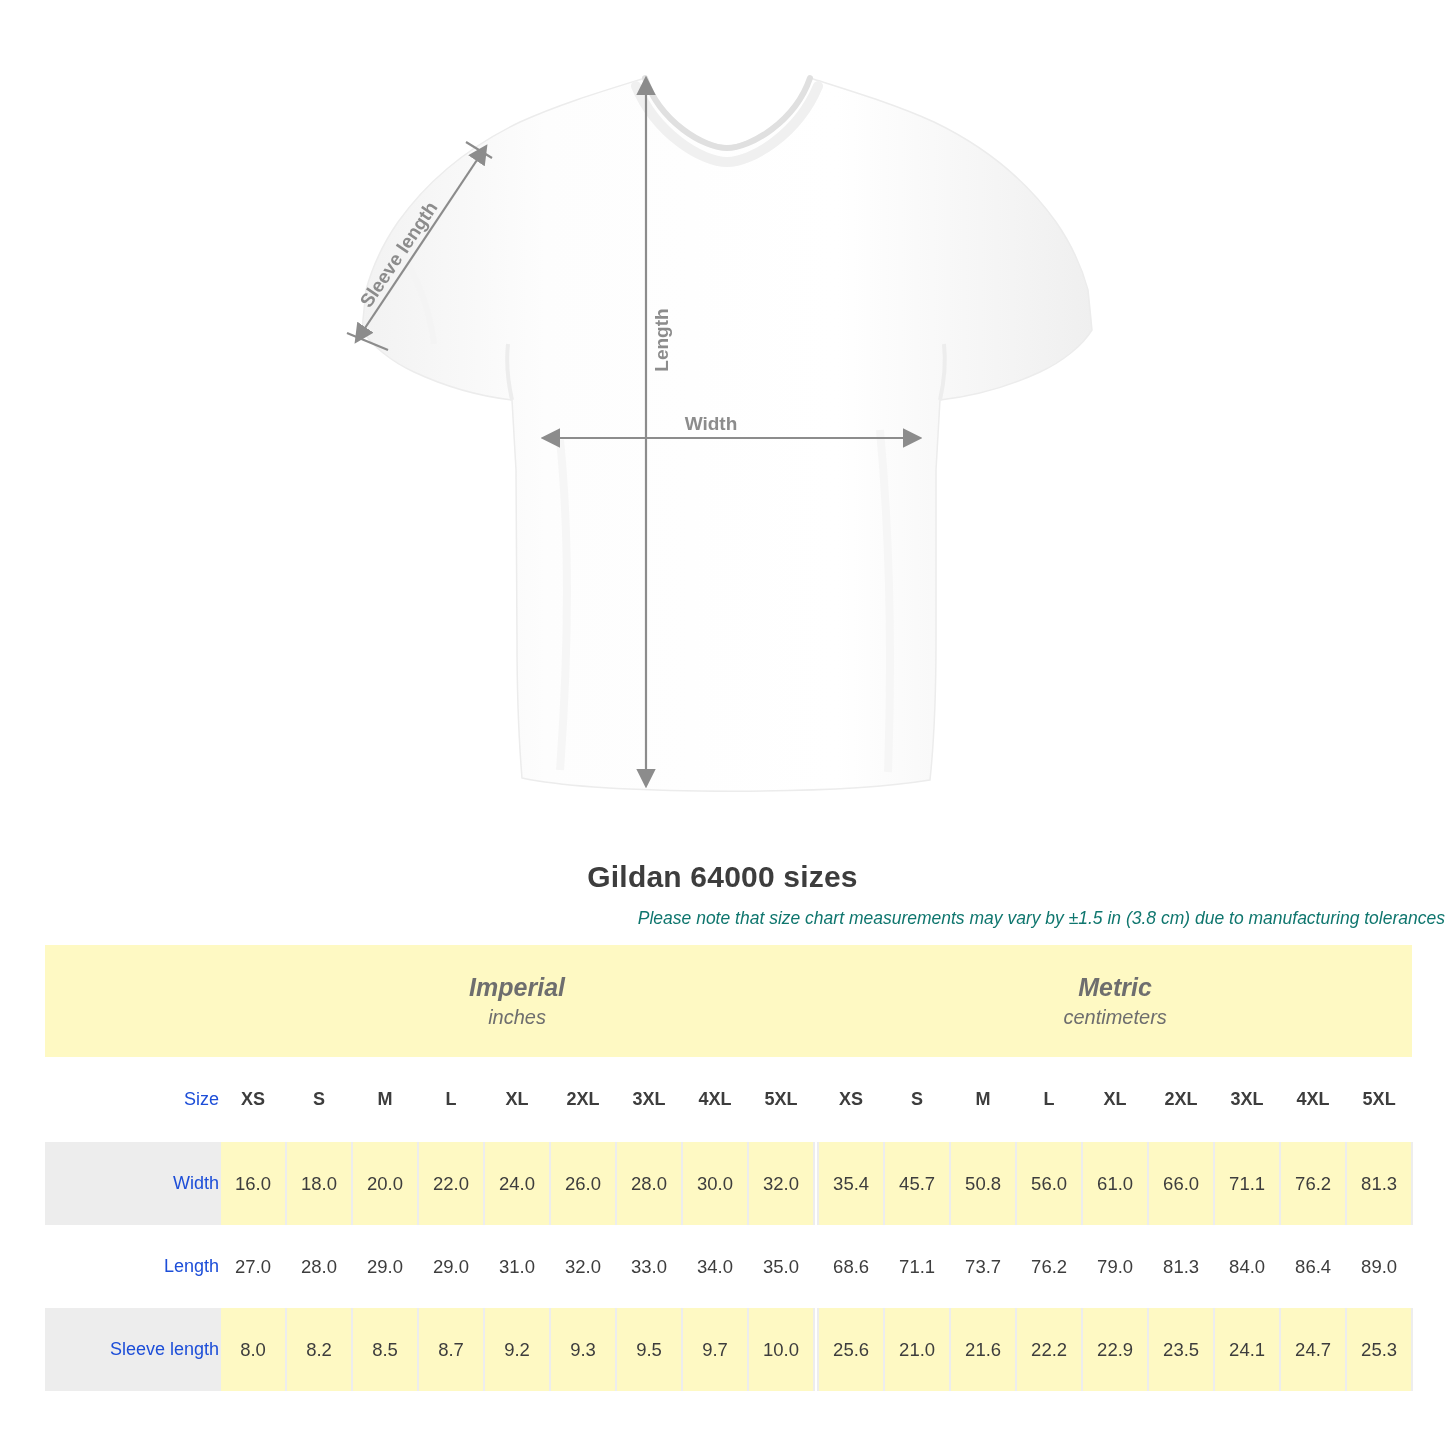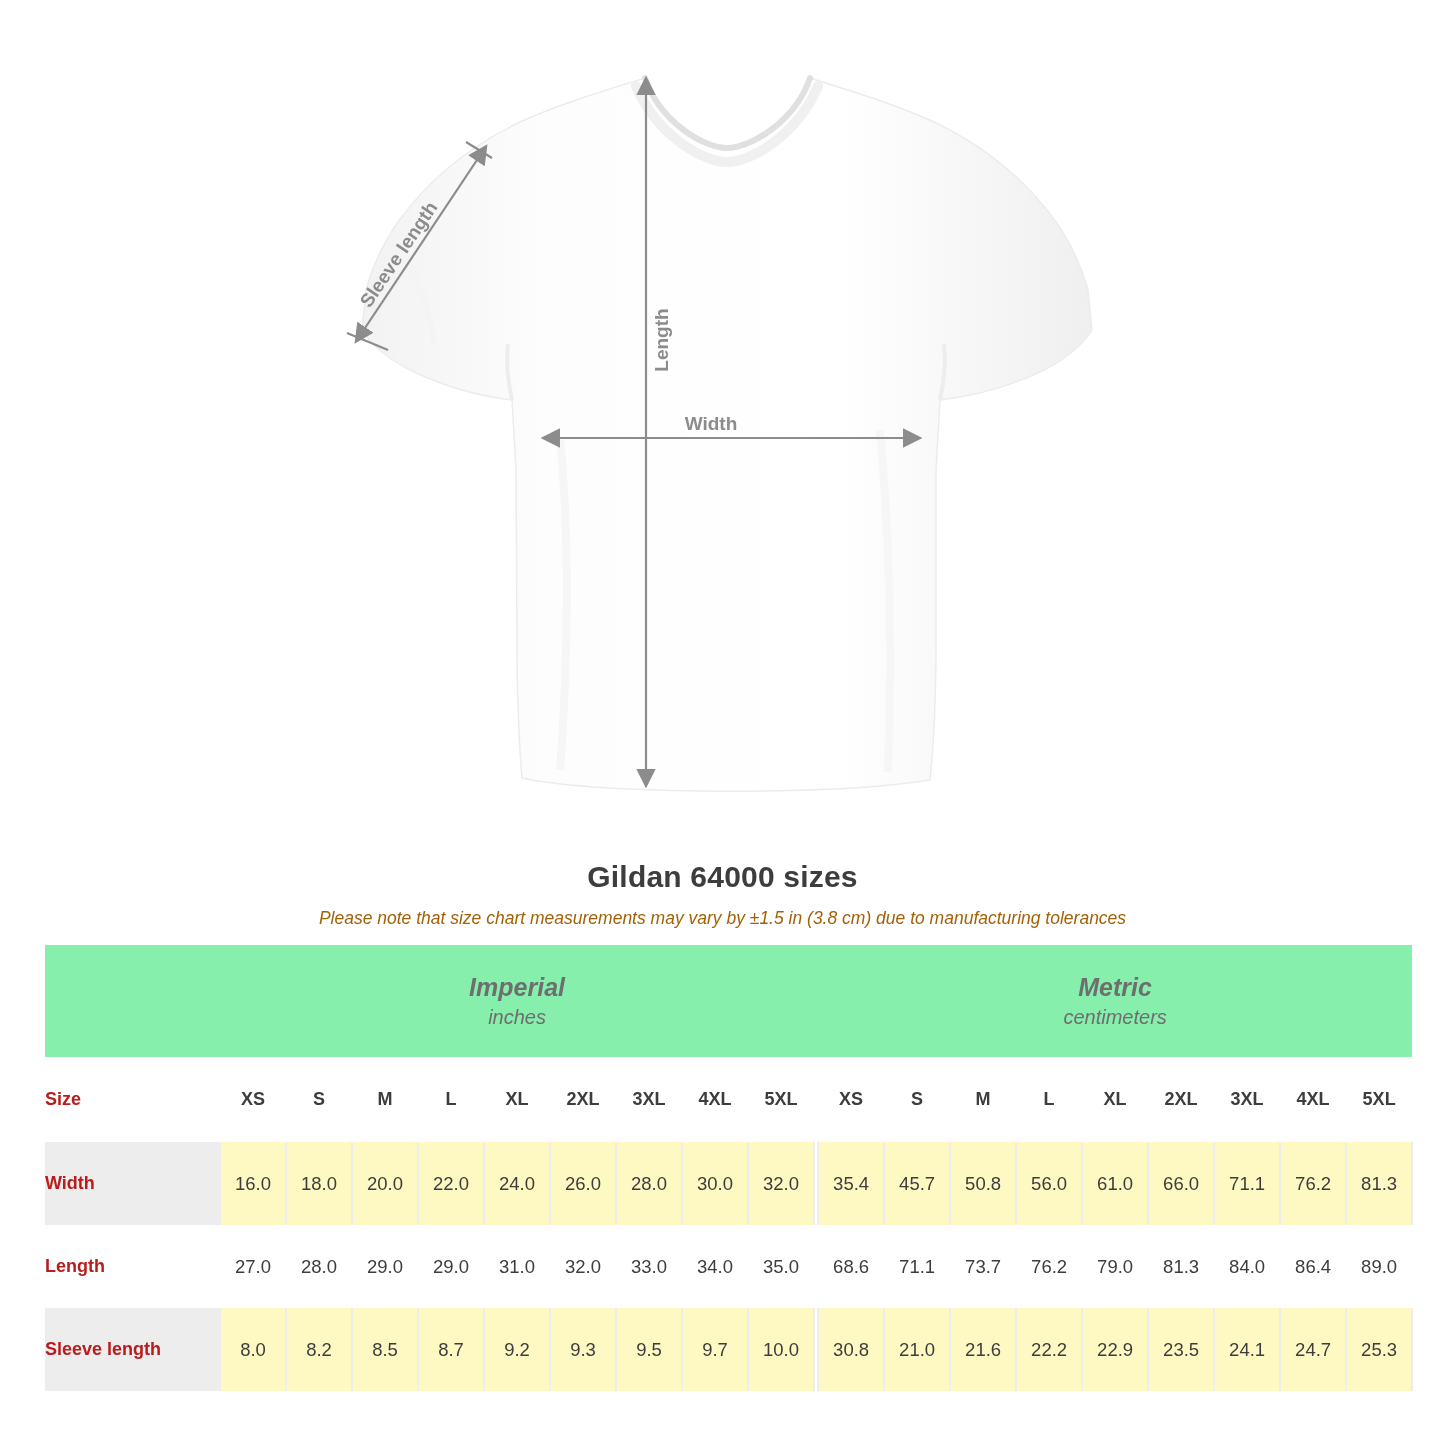--- a/index.html
+++ b/index.html
@@ -36,24 +36,24 @@
   .chart-title {
     text-align: center;
     font-size: 30px;
     font-weight: bold;
     color: #3d3d3d;
     margin: 12px;
     padding-top: 18px;
     letter-spacing: 0.2px;
   }
   .chart-note {
-    text-align: center;
+    text-align: right;
     font-size: 17.5px;
     font-style: italic;
-    color: #a16207;
+    color: #0f766e;
     margin: 14px 0 0 0;
   }
 
   
   .table-wrap {
     position: absolute;
     left: 45px;
     top: 945px;
     width: 1355px;
   }
@@ -61,21 +61,21 @@
     border-collapse: collapse;
     width: 1355px;
     table-layout: fixed;
   }
   table.size-table td, table.size-table th {
     padding: 0;
     margin: 0;
   }
   .unit-head {
     height: 112px;
-    background: #86efac;
+    background: #fef9c3;
     text-align: center;
     vertical-align: middle;
   }
   .unit-head .unit-name {
     font-size: 25px;
     font-style: italic;
     font-weight: bold;
     color: #6e6e6e;
     line-height: 1.15;
   }
@@ -86,24 +86,24 @@
     padding-top: 4px;
   }
   .row-size {
     height: 85px;
   }
   .row-data {
     height: 83px;
   }
   .cell-label {
     background: #ffffff;
-    text-align: left;
+    text-align: right;
     font-size: 18px;
-    font-weight: bold;
-    color: #b91c1c;
+    font-weight: normal;
+    color: #1d4ed8;
   }
   .row-alt .cell-label {
     background: #ededed;
   }
   .cell {
     background: #ffffff;
     text-align: center;
     font-size: 18.5px;
     color: #3d3d3d;
     border-left: 2px solid #ffffff;
@@ -308,21 +308,21 @@
           <td class="cell">8.0</td>
           <td class="cell">8.2</td>
           <td class="cell">8.5</td>
           <td class="cell">8.7</td>
           <td class="cell">9.2</td>
           <td class="cell">9.3</td>
           <td class="cell">9.5</td>
           <td class="cell">9.7</td>
           <td class="cell">10.0</td>
           <td class="sep"></td>
-          <td class="cell">30.8</td>
+          <td class="cell">25.6</td>
           <td class="cell">21.0</td>
           <td class="cell">21.6</td>
           <td class="cell">22.2</td>
           <td class="cell">22.9</td>
           <td class="cell">23.5</td>
           <td class="cell">24.1</td>
           <td class="cell">24.7</td>
           <td class="cell">25.3</td>
         </tr>
       </tbody>

